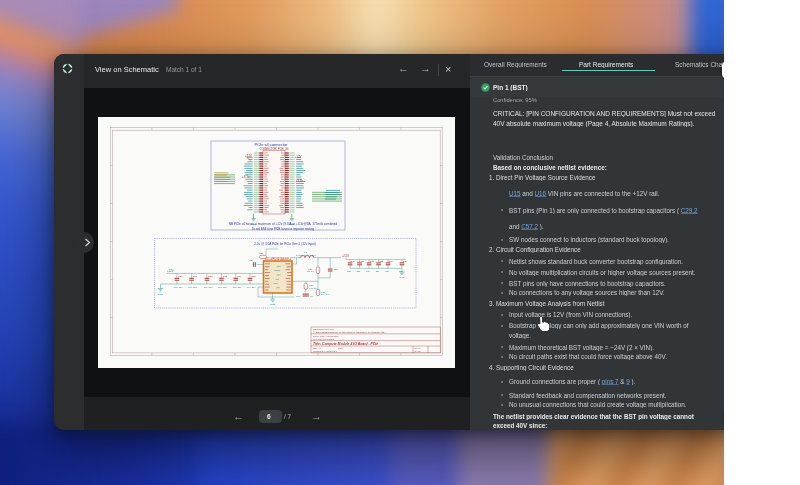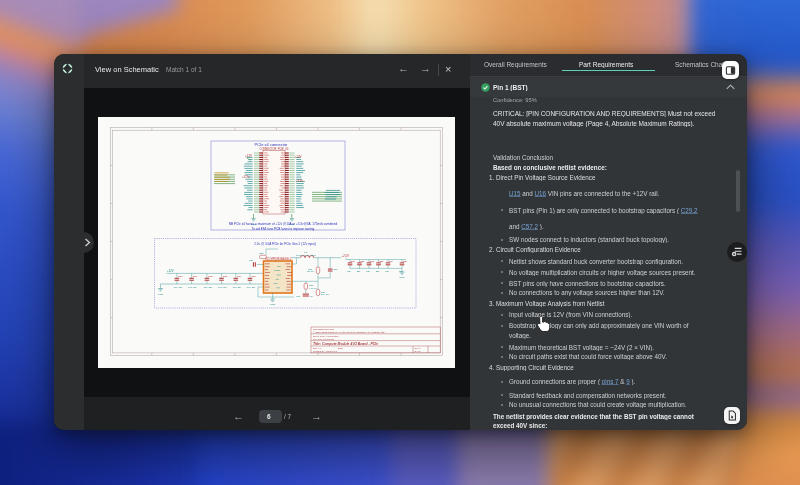--- a/index.html
+++ b/index.html
@@ -1,17 +1,17 @@
 <!DOCTYPE html>
 <html><head>
 <meta charset="utf-8">
 <style>
 * { margin:0; padding:0; box-sizing:border-box; }
 html,body { width:800px; height:485px; overflow:hidden; font-family:"Liberation Sans", sans-serif; }
-#stage { position:relative; width:800px; height:485px; overflow:hidden; background:#3a4fae; }
+#stage { position:relative; width:724px; height:485px; overflow:hidden; background:#3a4fae; }
 #wall { position:absolute; inset:0; overflow:hidden; }
 #wall div { position:absolute; filter:blur(9px); }
 #win { position:absolute; left:54px; top:54px; width:693px; height:376px; border-radius:10px; background:#242628; overflow:hidden; box-shadow:0 22px 60px rgba(0,0,0,0.55), 0 4px 16px rgba(0,0,0,0.4); }
 #sidebar { position:absolute; left:0; top:0; width:30px; height:376px; background:#2b2d2e; }
 #headerL { position:absolute; left:30px; top:0; width:386px; height:34px; background:#252729; }
 #canvas { position:absolute; left:30px; top:34px; width:386px; height:309px; background:#101112; }
 #pager { position:absolute; left:30px; top:343px; width:386px; height:33px; background:#1e2022; }
 #rpanel { position:absolute; left:416px; top:0; width:277px; height:376px; background:#323538; overflow:hidden; }
 .t { position:absolute; white-space:nowrap; }
 .s { transform:scale(0.5); transform-origin:0 0; line-height:1.15; }

